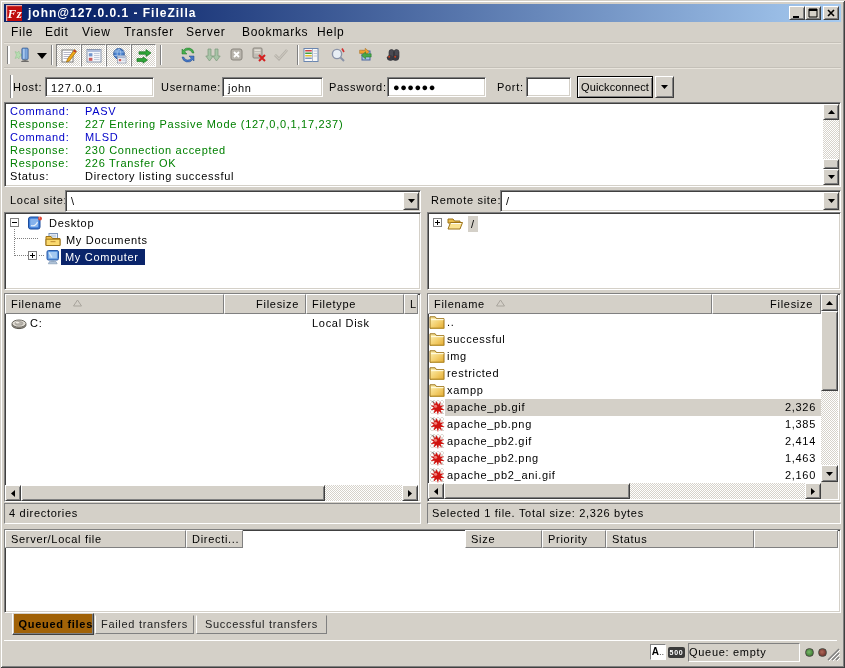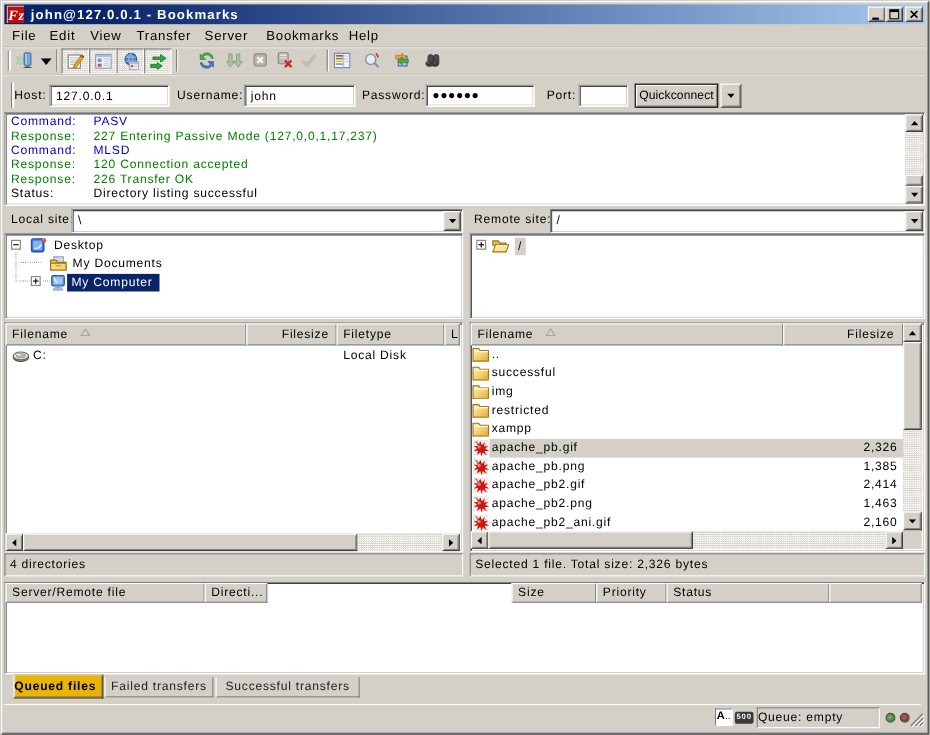--- a/index.html
+++ b/index.html
@@ -39,21 +39,21 @@
   </svg>
 <div class="frame"></div>
 
 <div class="abs" style="left:4px;top:4px;width:837px;height:18px;background:linear-gradient(90deg,#0a246a 0%,#0a246a 10%,#a6caf0 100%);">
   <svg class="abs" style="left:2px;top:1px" width="16" height="16" viewBox="0 0 16 16">
       <rect x="0" y="0" width="16" height="16" fill="#bf0d0d"></rect>
       <rect x="0" y="0" width="16" height="1.2" fill="#e8b0b0"></rect>
       <rect x="0" y="0" width="1.2" height="16" fill="#e8b0b0"></rect>
       <text x="1.5" y="13" font-family="Liberation Serif" font-style="italic" font-weight="bold" font-size="13" fill="#fff">Fz</text>
     </svg>
-  <span class="abs" style="left:24px;top:2px;font-size:12px;font-weight:bold;color:#fff;letter-spacing:1px;">john@127.0.0.1 - Bookmarks</span>
+  <span class="abs" style="left:24px;top:2px;font-size:12px;font-weight:bold;color:#fff;letter-spacing:1px;">john@127.0.0.1 - FileZilla</span>
   <div class="abs raised" style="right:36px;top:2px;width:16px;height:14px;background:#d4d0c8"><svg width="14" height="12" viewBox="0 0 14 12">
         <rect x="3" y="9" width="6" height="2" fill="#000"></rect>
       </svg></div>
   <div class="abs raised" style="right:20px;top:2px;width:16px;height:14px;background:#d4d0c8"><svg width="14" height="12" viewBox="0 0 14 12">
         <path d="M3 2h8v8h-8z" fill="none" stroke="#000" stroke-width="1"></path>
         <rect x="3" y="2" width="8" height="2" fill="#000"></rect>
       </svg></div>
   <div class="abs raised" style="right:2px;top:2px;width:16px;height:14px;background:#d4d0c8"><svg width="14" height="12" viewBox="0 0 14 12">
         <path d="M4 3l6 6M10 3l-6 6" stroke="#000" stroke-width="1.6"></path>
       </svg></div>
@@ -188,21 +188,21 @@
     <svg width="7" height="4" viewBox="0 0 7 4">
       <path d="M0 0h7L3.5 4z" fill="#000"></path>
     </svg>
   </div>
 
 <div class="abs sunken" style="left:4px;top:102px;width:837px;height:85px;background:#fff;">
   <div class="abs" style="left:5px;top:2px;line-height:13px;">
     <div><span style="color:#0000c8;display:inline-block;width:75px;">Command:</span><span style="color:#0000c8;">PASV</span></div>
     <div><span style="color:#008000;display:inline-block;width:75px;">Response:</span><span style="color:#008000;">227 Entering Passive Mode (127,0,0,1,17,237)</span></div>
     <div><span style="color:#0000c8;display:inline-block;width:75px;">Command:</span><span style="color:#0000c8;">MLSD</span></div>
-    <div><span style="color:#008000;display:inline-block;width:75px;">Response:</span><span style="color:#008000;">120 Connection accepted</span></div>
+    <div><span style="color:#008000;display:inline-block;width:75px;">Response:</span><span style="color:#008000;">230 Connection accepted</span></div>
     <div><span style="color:#008000;display:inline-block;width:75px;">Response:</span><span style="color:#008000;">226 Transfer OK</span></div>
     <div><span style="display:inline-block;width:75px;">Status:</span><span>Directory listing successful</span></div>
   </div>
   <div class="abs" style="right:1px;top:1px;bottom:1px;width:16px;background:#d4d0c8;">
     <div class="sbtn" style="left:0;top:0;">
         <svg width="7" height="4" viewBox="0 0 7 4">
           <path d="M3.5 0L7 4H0z" fill="#000"></path>
         </svg>
       </div>
     <div class="abs checker" style="left:0;top:16px;bottom:26px;width:16px;"></div>
@@ -446,29 +446,29 @@
           <path d="M0 0h7L3.5 4z" fill="#000"></path>
         </svg>
       </div>
   </div>
 </div>
 
 <div class="abs sunken1" style="left:4px;top:503px;width:417px;height:21px;line-height:19px;padding-left:4px;">4 directories</div>
 <div class="abs sunken1" style="left:427px;top:503px;width:414px;height:21px;line-height:19px;padding-left:4px;">Selected 1 file. Total size: 2,326 bytes</div>
 
 <div class="abs sunken" id="queue" style="left:4px;top:529px;width:837px;height:84px;background:#fff;">
-  <div class="hdrc" style="left:0;width:181px;height:18px;line-height:16px;">Server/Remote file</div>
+  <div class="hdrc" style="left:0;width:181px;height:18px;line-height:16px;">Server/Local file</div>
   <div class="hdrc" style="left:181px;width:57px;height:18px;line-height:16px;">Directi...</div>
   <div class="hdrc" style="left:460px;width:77px;height:18px;line-height:16px;text-align:left;padding-right:6px;">Size</div>
   <div class="hdrc" style="left:537px;width:64px;height:18px;line-height:16px;">Priority</div>
   <div class="hdrc" style="left:601px;width:148px;height:18px;line-height:16px;">Status</div>
   <div class="hdrc" style="left:749px;width:84px;height:18px;line-height:16px;"></div>
 </div>
 
-<div class="abs" style="left:12px;top:613px;width:82px;height:22px;background:#eab308;border:1px solid;border-color:#d4d0c8 #404040 #404040 #fff;box-shadow:inset -1px 0 0 #808080,inset 0 -1px 0 #808080,inset 1px 0 0 #d4d0c8;font-weight:bold;text-align:left;line-height:20px;z-index:2;">Queued files</div>
+<div class="abs" style="left:12px;top:613px;width:82px;height:22px;background:#a16207;border:1px solid;border-color:#d4d0c8 #404040 #404040 #fff;box-shadow:inset -1px 0 0 #808080,inset 0 -1px 0 #808080,inset 1px 0 0 #d4d0c8;font-weight:bold;text-align:right;line-height:20px;z-index:2;">Queued files</div>
 <div class="abs" style="left:95px;top:615px;width:99px;height:19px;background:#d4d0c8;border:1px solid;border-color:#d4d0c8 #808080 #808080 #fff;text-align:center;line-height:17px;color:#222;">Failed transfers</div>
 <div class="abs" style="left:196px;top:615px;width:131px;height:19px;background:#d4d0c8;border:1px solid;border-color:#d4d0c8 #808080 #808080 #fff;text-align:center;line-height:17px;color:#222;">Successful transfers</div>
 
 <div class="abs" id="sbar" style="left:0px;top:639px;width:841px;height:25px;">
     <div class="abs" style="left:4px;top:1px;width:833px;height:1px;background:#fff;"></div>
   <div class="abs sunken1" style="left:650px;top:5px;width:16px;height:16px;background:#fff;text-align:center;font-weight:bold;line-height:14px;font-size:10px;">A<span style="font-size:6px;">..</span></div>
   <div class="abs" style="left:668px;top:8px;width:17px;height:11px;background:#3a3a3a;border-radius:2px;color:#fff;font-size:7px;font-weight:bold;text-align:center;line-height:11px;">500</div>
   <div class="abs sunken1" style="left:688px;top:4px;width:112px;height:19px;line-height:17px;padding-left:0;">Queue: empty</div>
   <div class="abs" style="left:805px;top:9px;width:9px;height:9px;border-radius:50%;background:radial-gradient(circle at 3px 3px,#7ab86a,#2a6a22);border:1px solid #4a4a42;"></div>
   <div class="abs" style="left:818px;top:9px;width:9px;height:9px;border-radius:50%;background:radial-gradient(circle at 3px 3px,#b06858,#5e2420);border:1px solid #4a4a42;"></div>

